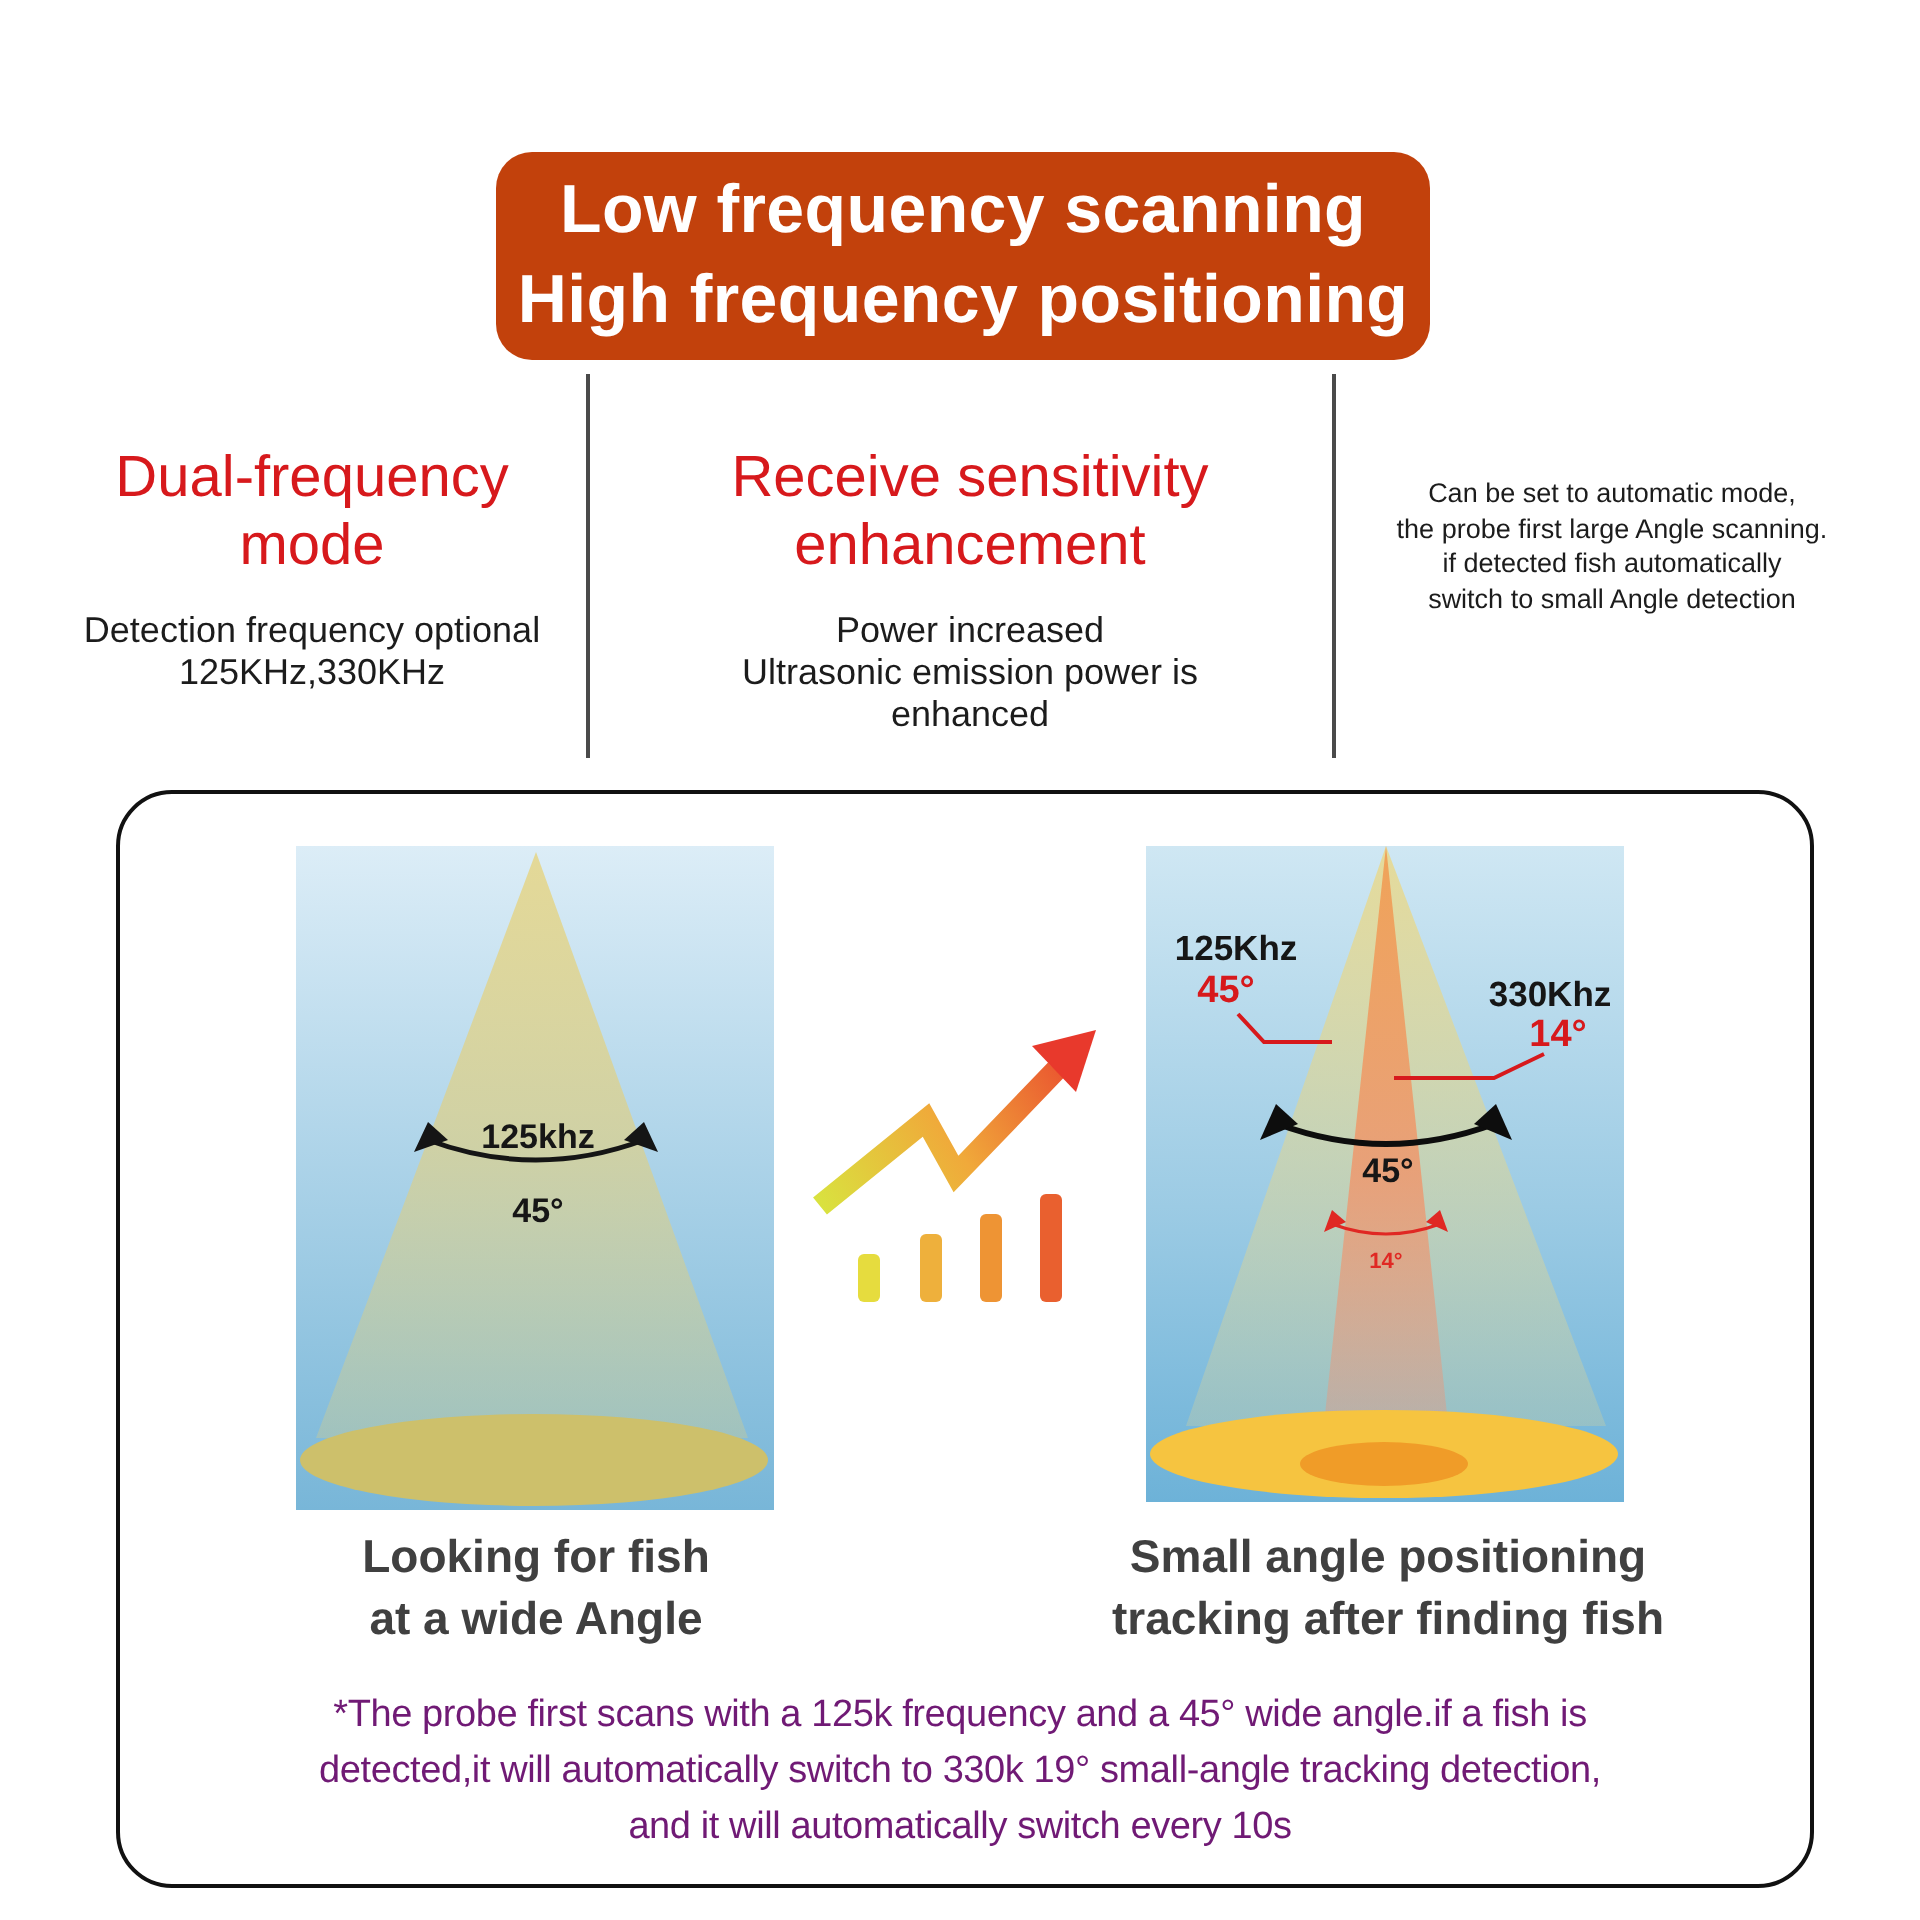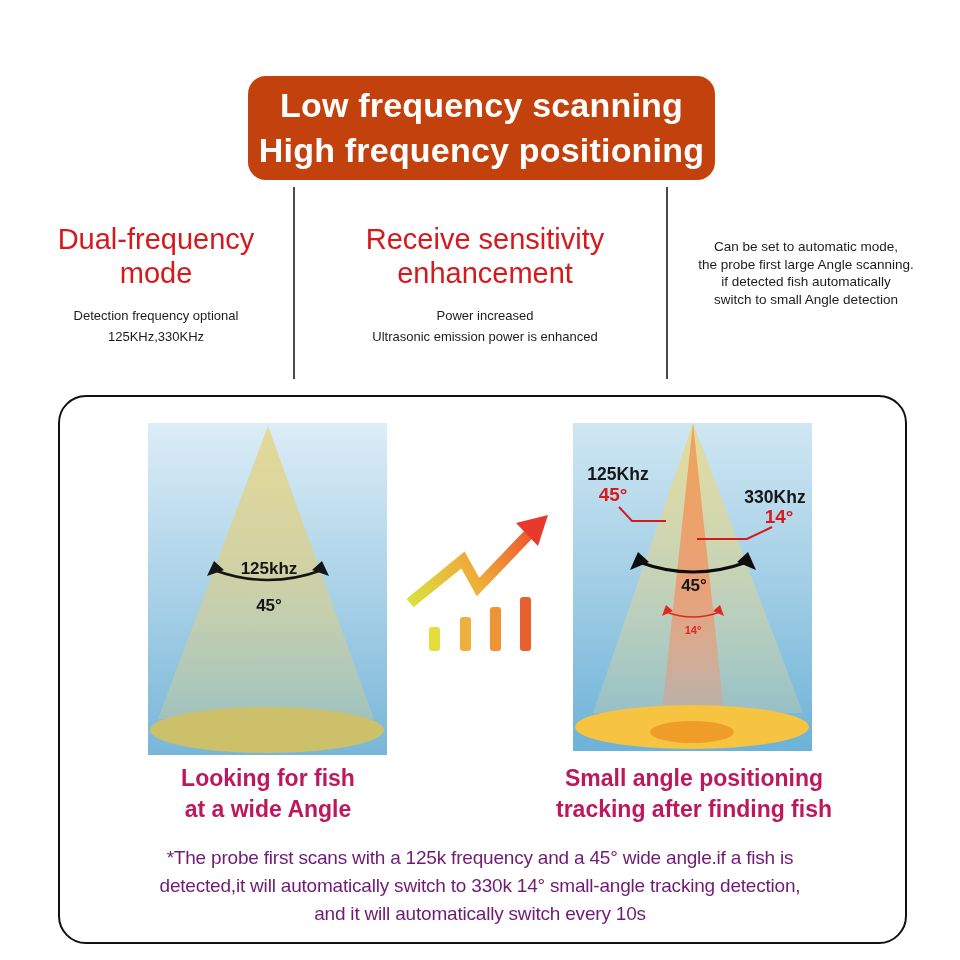--- a/index.html
+++ b/index.html
@@ -10,26 +10,26 @@
   .abs{position:absolute;}
   
   .banner{
     left:248px;top:48px;width:467px;height:104px;background:#c2410c;border-radius:18px;
     display:flex;flex-direction:column;justify-content:center;text-align:center;
     color:#ffffff;font-weight:700;font-size:34px;line-height:45px;letter-spacing:0.2px;margin-top:28px;
   }
   
   .col{top:203px;text-align:center;margin-top:19px;}
   .col-title{color:#d7191c;font-size:29px;line-height:34px;font-weight:400;}
-  .col-desc{margin-top:15px;font-size:13px;line-height:21px;color:#1c1c1c;}
+  .col-desc{margin-top:15px;font-size:18px;line-height:21px;color:#1c1c1c;}
   .col-desc.small{font-size:13.5px;line-height:17.5px;margin-top:16px;}
   .divider{top:187px;width:2px;height:192px;background:#4a4a4a;}
   
   .main-box{left:58px;top:395px;width:845px;height:545px;border:2px solid #111;border-radius:28px;}
-  .caption{color:#be185d;font-weight:700;font-size:23px;line-height:31px;text-align:center;}
+  .caption{color:#404040;font-weight:700;font-size:23px;line-height:31px;text-align:center;}
   .caption-left{left:128px;top:763px;width:280px;}
   .caption-right{left:544px;top:763px;width:300px;}
   .footnote{left:110px;top:844px;width:740px;text-align:center;color:#701a75;
     font-size:19px;line-height:28px;letter-spacing:-0.2px;}
   svg text{font-family:"Liberation Sans",sans-serif;}
 </style>
 </head>
 <body>
 
 <div class="abs banner">
@@ -157,15 +157,15 @@
   <div>Looking for fish</div>
   <div>at a wide Angle</div>
 </div>
 <div class="abs caption caption-right">
   <div>Small angle positioning</div>
   <div>tracking after finding fish</div>
 </div>
 
 <div class="abs footnote">
   <div>*The probe first scans with a 125k frequency and a 45° wide angle.if a fish is</div>
-  <div>detected,it will automatically switch to 330k 14° small-angle tracking detection,</div>
+  <div>detected,it will automatically switch to 330k 19° small-angle tracking detection,</div>
   <div>and it will automatically switch every 10s</div>
 </div>
 
 </body></html>

